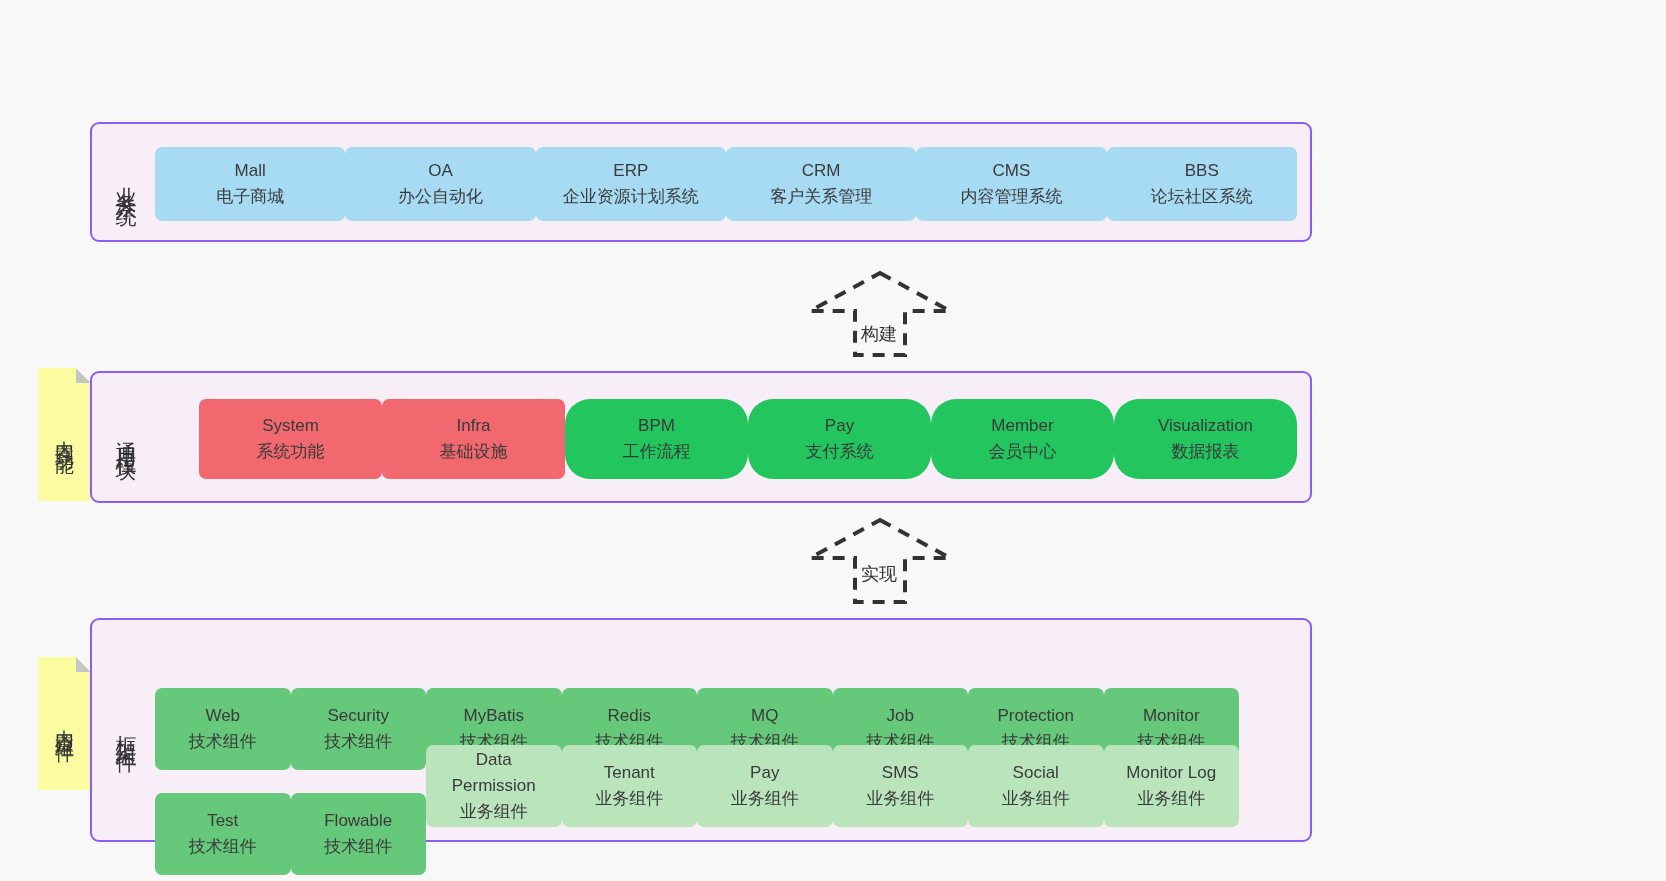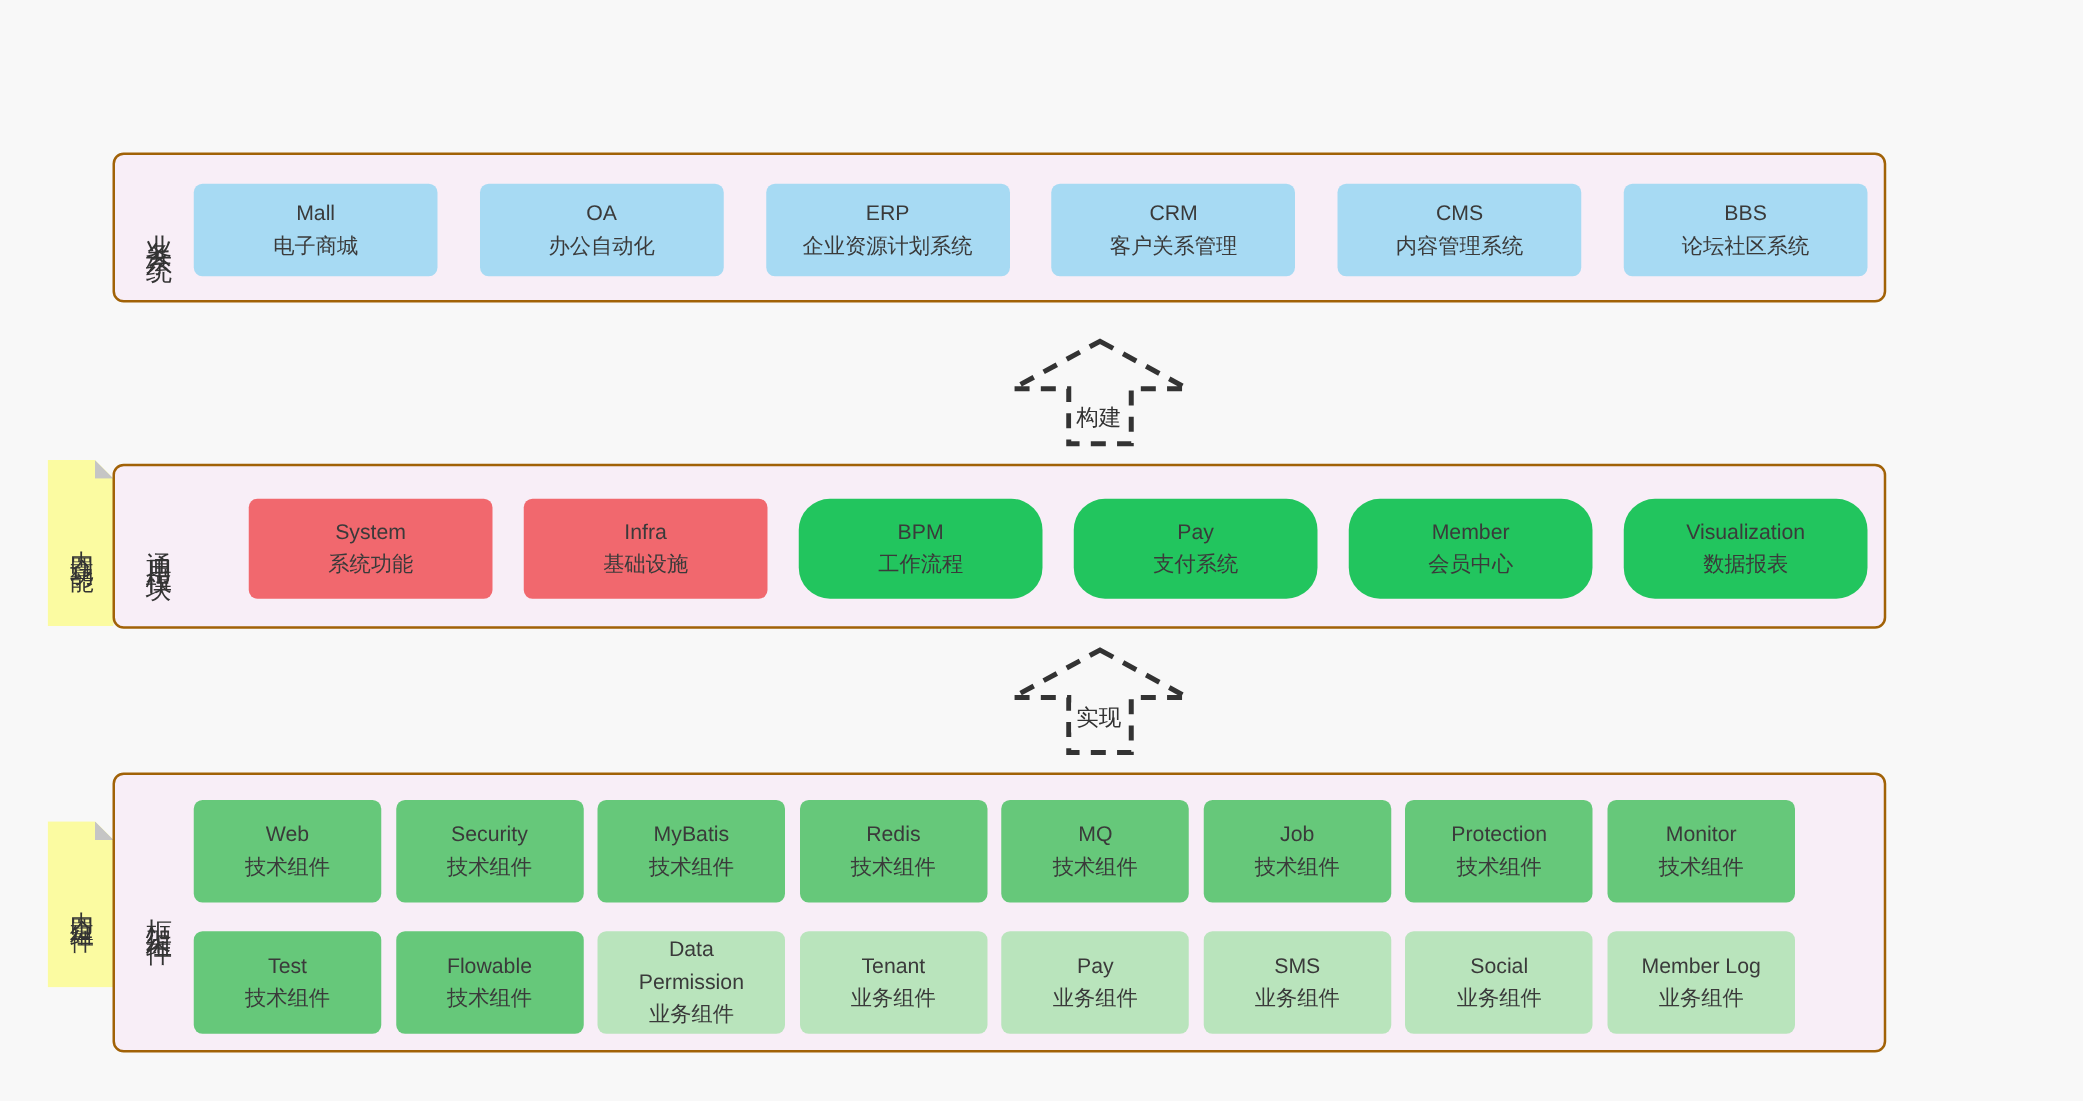--- a/index.html
+++ b/index.html
@@ -1,20 +1,20 @@
 <!DOCTYPE html>
 <html><head>
 <meta charset="utf-8">
 <style>
   html,body{margin:0;padding:0;}
   body{background:#f8f8f8;font-family:"Liberation Sans","DejaVu Sans",sans-serif;}
   .canvas{position:relative;width:1666px;height:881px;background:#f8f8f8;overflow:hidden;}
 
-  .band{position:absolute;left:90px;width:1419px;background:#f8eef7;
-        border:2px solid #a16207;border-radius:9px;box-sizing:border-box;}
+  .band{position:absolute;left:90px;width:1222px;background:#f8eef7;
+        border:2px solid #8b5cf6;border-radius:9px;box-sizing:border-box;}
   #band-business{top:122px;height:120px;}
   #band-common{top:371px;height:132px;}
   #band-framework{top:618px;height:224px;}
 
   .band-label{position:absolute;left:20px;top:50%;transform:translateY(-50%);
         writing-mode:vertical-rl;text-orientation:upright;font-size:21px;
         letter-spacing:6px;color:#333;white-space:nowrap;}
 
   .row{position:absolute;display:flex;justify-content:space-between;}
   .row.wide{left:63px;right:13px;}
@@ -26,21 +26,21 @@
 
   .box{border-radius:7px;display:flex;flex-direction:column;align-items:center;
        justify-content:center;text-align:center;color:#3a3a3a;font-size:17px;
        line-height:26px;box-sizing:border-box;}
   .box.w195{width:195px;height:74px;}
   #band-common .box.w195{height:80px;}
   .box.w150{width:150px;height:82px;padding:0 14px;}
   .blue{background:#a7daf3;}
   .red{background:#f1686e;}
   .pink{background:#22c55e;border-radius:25px;}
-  .green{background:#66c87a;}
+  .green{background:#66c87a;margin-top:48px;}
   .lgreen{background:#b9e4bc;}
 
   .note{position:absolute;left:38px;width:53px;background:#fbfba1;
         display:flex;align-items:center;justify-content:center;
         clip-path:polygon(0 0,calc(100% - 15px) 0,100% 15px,100% 100%,0 100%);}
   #note-functions{top:368px;height:133px;}
   #note-components{top:657px;height:133px;}
   .note-fold{position:absolute;top:0;right:0;width:15px;height:15px;background:#c5c5c5;
         clip-path:polygon(0 0,100% 100%,0 100%);}
   .note-text{writing-mode:vertical-rl;text-orientation:upright;font-size:19px;
@@ -197,19 +197,19 @@
       </div>
       <div class="box w150 lgreen">
         <div>SMS</div>
         <div>业务组件</div>
       </div>
       <div class="box w150 lgreen">
         <div>Social</div>
         <div>业务组件</div>
       </div>
       <div class="box w150 lgreen">
-        <div>Member Log</div>
+        <div>Monitor Log</div>
         <div>业务组件</div>
       </div>
     </div>
   </div>
 
 </div>
 
 </body></html>

